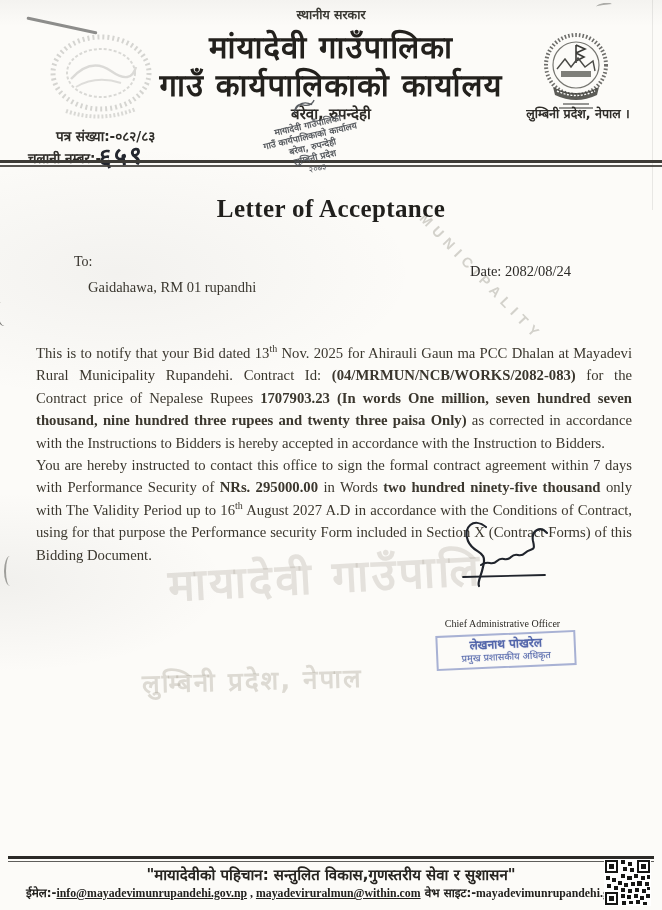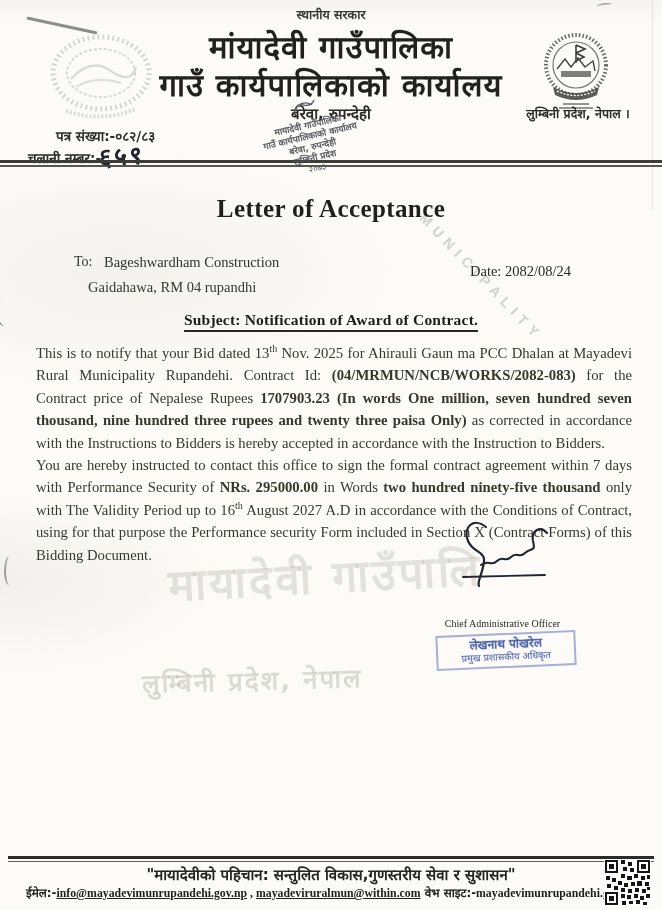--- a/index.html
+++ b/index.html
@@ -139,26 +139,22 @@
     <div class="ln">गाउँ कार्यपालिकाको कार्यालय</div>
     <div class="ln">बरेवा, रुपन्देही</div>
     <div class="ln">लुम्बिनी प्रदेश</div>
     <div class="yr">२०७३</div>
   </div>
 
   <div class="abs ctr letter-title srf">Letter of Acceptance</div>
   <div class="abs date-line srf">Date: 2082/08/24</div>
 
   <div class="abs to-label srf">To:</div>
-  <div class="abs recipient-name srf">Bageshwardham Construction</div>
-  <div class="abs recipient-addr srf">Gaidahawa, RM 04 rupandhi</div>
-
-  <div class="abs ctr subject-wrap">
-    <span class="subject srf">Subject: Notification of Award of Contract.</span>
-  </div>
+  <div class="abs recipient-addr srf">Gaidahawa, RM 01 rupandhi</div>
+
 
   <div class="abs para para1 srf"><span>This is to notify that your Bid dated 13</span><sup>th</sup><span> Nov. 2025 for Ahirauli Gaun ma PCC Dhalan at Mayadevi Rural Municipality Rupandehi. Contract Id: </span><span class="b">(04/MRMUN/NCB/WORKS/2082-083)</span><span> for the Contract price of Nepalese Rupees </span><span class="b">1707903.23 (In words One million, seven hundred seven thousand, nine hundred three rupees and twenty three paisa Only)</span><span> as corrected in accordance with the Instructions to Bidders is hereby accepted in accordance with the Instruction to Bidders.</span></div>
   <div class="abs para para2 srf"><span>You are hereby instructed to contact this office to sign the formal contract agreement within 7 days with Performance Security of </span><span class="b">NRs.  295000.00</span><span> in Words </span><span class="b">two hundred ninety-five thousand</span><span> only with The Validity Period up to 16</span><sup>th</sup><span> August 2027 A.D in accordance with the Conditions of Contract, using for that purpose the Performance security Form included in Section X (Contract Forms) of this Bidding Document.</span></div>
 
   <svg class="abs" style="left:450px; top:519px;" width="110" height="70" viewBox="0 0 110 70">
     <path d="M36,8 C24,-2 12,8 18,22 C24,36 38,30 33,48 C31,58 27,63 29,67" fill="none" stroke="#20242c" stroke-width="2.2" stroke-linecap="round"></path>
     <path d="M31,46 C39,40 41,48 47,42 C53,36 55,44 61,38 C67,32 69,40 75,34 C81,28 86,34 83,22 C81,12 90,6 97,14" fill="none" stroke="#20242c" stroke-width="2.1" stroke-linecap="round"></path>
     <path d="M13,58 L95,56" fill="none" stroke="#20242c" stroke-width="1.8" stroke-linecap="round"></path>
   </svg>
   <div class="abs sig-title srf">Chief Administrative Officer</div>

